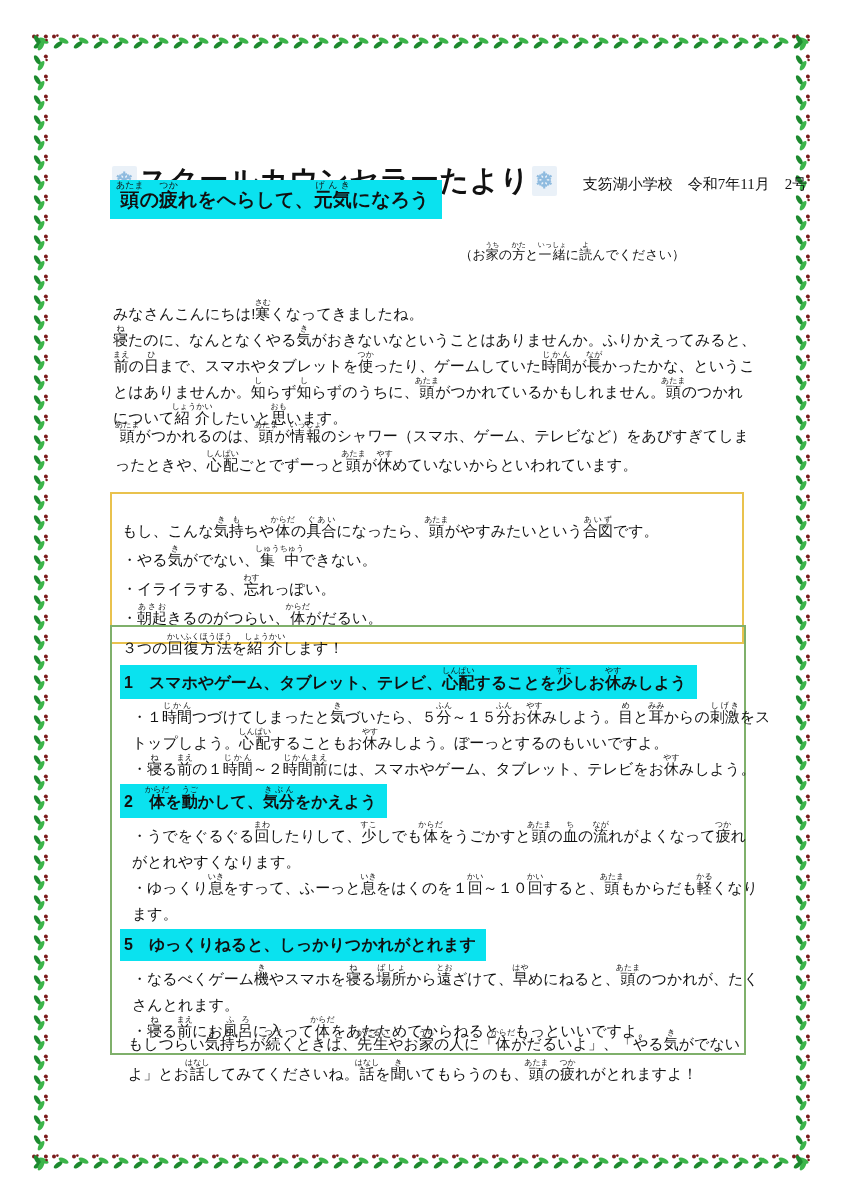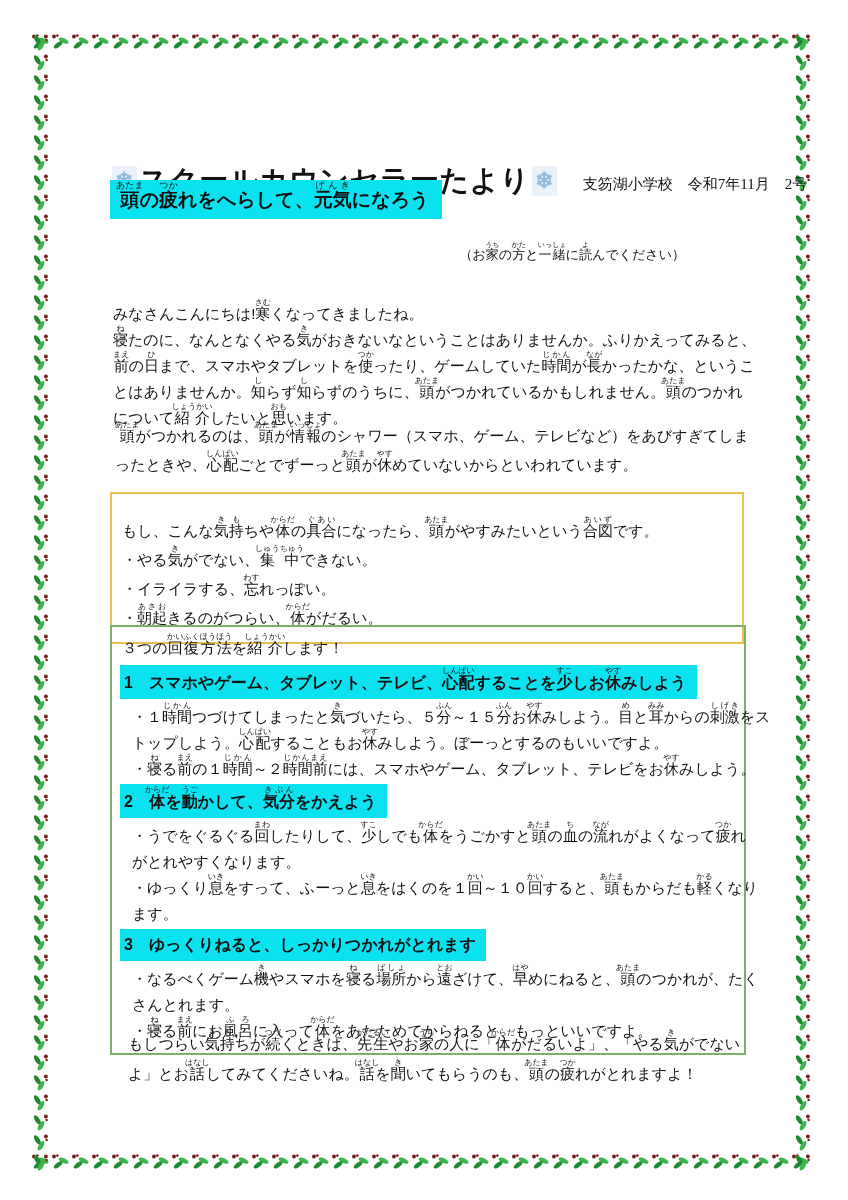--- a/index.html
+++ b/index.html
@@ -1239,17 +1239,17 @@
 <div class="para cause"><ruby>頭<rt>あたま</rt></ruby>がつかれるのは、<ruby>頭<rt>あたま</rt></ruby>が<ruby>情報<rt>いっしょ</rt></ruby>のシャワー（スマホ、ゲーム、テレビなど）をあびすぎてしま<br>ったときや、<ruby>心配<rt>しんぱい</rt></ruby>ごとでずーっと<ruby>頭<rt>あたま</rt></ruby>が<ruby>休<rt>やす</rt></ruby>めていないからといわれています。</div>
 
 <div class="signs-box">もし、こんな<ruby>気持<rt>きも</rt></ruby>ちや<ruby>体<rt>からだ</rt></ruby>の<ruby>具合<rt>ぐあい</rt></ruby>になったら、<ruby>頭<rt>あたま</rt></ruby>がやすみたいという<ruby>合図<rt>あいず</rt></ruby>です。<br>・やる<ruby>気<rt>き</rt></ruby>がでない、<ruby>集中<rt>しゅうちゅう</rt></ruby>できない。<br>・イライラする、<ruby>忘<rt>わす</rt></ruby>れっぽい。<br>・<ruby>朝起<rt>あさお</rt></ruby>きるのがつらい、<ruby>体<rt>からだ</rt></ruby>がだるい。</div>
 
 <div class="methods-box">
   <div class="methods-header">３つの<ruby>回復方法<rt>かいふくほうほう</rt></ruby>を<ruby>紹介<rt>しょうかい</rt></ruby>します！</div>
   <div class="bar">1　スマホやゲーム、タブレット、テレビ、<ruby>心配<rt>しんぱい</rt></ruby>することを<ruby>少<rt>すこ</rt></ruby>しお<ruby>休<rt>やす</rt></ruby>みしよう</div>
   <div class="bullets">・１<ruby>時間<rt>じかん</rt></ruby>つづけてしまったと<ruby>気<rt>き</rt></ruby>づいたら、５<ruby>分<rt>ふん</rt></ruby>～１５<ruby>分<rt>ふん</rt></ruby>お<ruby>休<rt>やす</rt></ruby>みしよう。<ruby>目<rt>め</rt></ruby>と<ruby>耳<rt>みみ</rt></ruby>からの<ruby>刺激<rt>しげき</rt></ruby>をス<br>トップしよう。<ruby>心配<rt>しんぱい</rt></ruby>することもお<ruby>休<rt>やす</rt></ruby>みしよう。ぼーっとするのもいいですよ。<br>・<ruby>寝<rt>ね</rt></ruby>る<ruby>前<rt>まえ</rt></ruby>の１<ruby>時間<rt>じかん</rt></ruby>～２<ruby>時間前<rt>じかんまえ</rt></ruby>には、スマホやゲーム、タブレット、テレビをお<ruby>休<rt>やす</rt></ruby>みしよう。</div>
   <div class="bar">2　<ruby>体<rt>からだ</rt></ruby>を<ruby>動<rt>うご</rt></ruby>かして、<ruby>気分<rt>きぶん</rt></ruby>をかえよう</div>
   <div class="bullets">・うでをぐるぐる<ruby>回<rt>まわ</rt></ruby>したりして、<ruby>少<rt>すこ</rt></ruby>しでも<ruby>体<rt>からだ</rt></ruby>をうごかすと<ruby>頭<rt>あたま</rt></ruby>の<ruby>血<rt>ち</rt></ruby>の<ruby>流<rt>なが</rt></ruby>れがよくなって<ruby>疲<rt>つか</rt></ruby>れ<br>がとれやすくなります。<br>・ゆっくり<ruby>息<rt>いき</rt></ruby>をすって、ふーっと<ruby>息<rt>いき</rt></ruby>をはくのを１<ruby>回<rt>かい</rt></ruby>～１０<ruby>回<rt>かい</rt></ruby>すると、<ruby>頭<rt>あたま</rt></ruby>もからだも<ruby>軽<rt>かる</rt></ruby>くなり<br>ます。</div>
-  <div class="bar">3　ゆっくりねると、しっかりつかれがとれます</div>
+  <div class="bar">5　ゆっくりねると、しっかりつかれがとれます</div>
   <div class="bullets">・なるべくゲーム<ruby>機<rt>き</rt></ruby>やスマホを<ruby>寝<rt>ね</rt></ruby>る<ruby>場所<rt>ばしょ</rt></ruby>から<ruby>遠<rt>とお</rt></ruby>ざけて、<ruby>早<rt>はや</rt></ruby>めにねると、<ruby>頭<rt>あたま</rt></ruby>のつかれが、たく<br>さんとれます。<br>・<ruby>寝<rt>ね</rt></ruby>る<ruby>前<rt>まえ</rt></ruby>にお<ruby>風呂<rt>ふろ</rt></ruby>に入って<ruby>体<rt>からだ</rt></ruby>をあたためてからねると、もっといいですよ。</div>
 </div>
 
 <div class="para closing">もしつらい<ruby>気持<rt>きも</rt></ruby>ちが<ruby>続<rt>つづ</rt></ruby>くときは、<ruby>先生<rt>がだるい</rt></ruby>やお<ruby>家<rt>うち</rt></ruby>の人に「<ruby>体<rt>からだ</rt></ruby>がだるいよ」、「やる<ruby>気<rt>き</rt></ruby>がでない<br>よ」とお<ruby>話<rt>はなし</rt></ruby>してみてくださいね。<ruby>話<rt>はなし</rt></ruby>を<ruby>聞<rt>き</rt></ruby>いてもらうのも、<ruby>頭<rt>あたま</rt></ruby>の<ruby>疲<rt>つか</rt></ruby>れがとれますよ！</div>
 
 </body></html>

